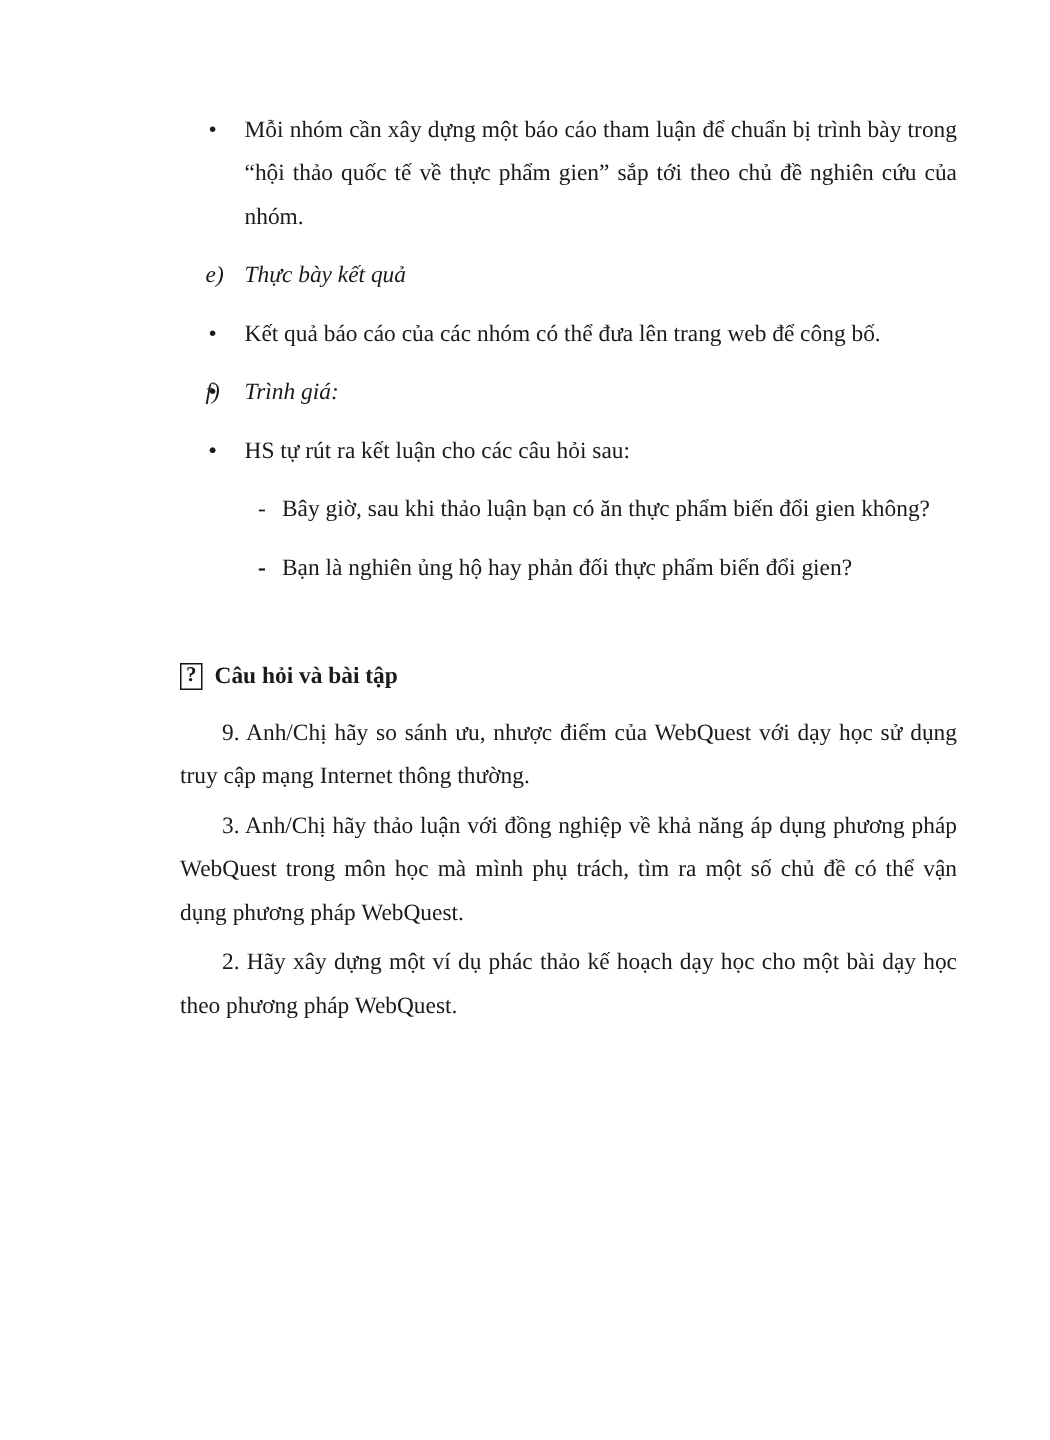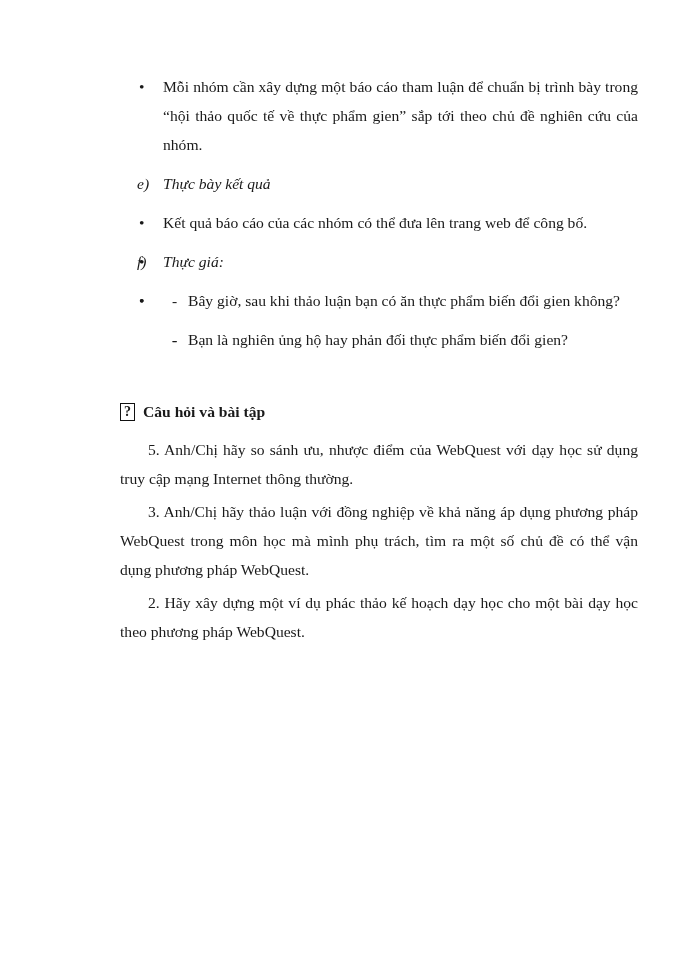--- a/index.html
+++ b/index.html
@@ -156,29 +156,30 @@
       <span class="marker">•</span>
       <span>Kết quả báo cáo của các nhóm có thể đưa lên trang web để công bố.</span>
     </div>
 
     <div class="bullet-item">
       <span class="marker">•</span>
     </div>
 
     <div class="letter-item">
       <span class="marker">f)</span>
-      <span>Thực giá:</span>
-    </div>
-
-    <div class="bullet-item">
-      <span class="marker">•</span>
-    </div>
-
-    <div class="bullet-item">
-      <span class="marker">•</span>
+      <span>Trình giá:</span>
+    </div>
+
+    <div class="bullet-item">
+      <span class="marker">•</span>
+    </div>
+
+    <div class="bullet-item">
+      <span class="marker">•</span>
+      <span>HS tự rút ra kết luận cho các câu hỏi sau:</span>
     </div>
 
     <div class="dash-item">
       <span class="marker">-</span>
       <span>Bây giờ, sau khi thảo luận bạn có ăn thực phẩm biến đổi gien không?</span>
     </div>
 
     <div class="dash-item">
       <span class="marker">-</span>
     </div>
@@ -186,20 +187,20 @@
     <div class="dash-item">
       <span class="marker">-</span>
       <span>Bạn là nghiên ủng hộ hay phản đối thực phẩm biến đổi gien?</span>
     </div>
 
     <div class="section-heading">
       <span class="qbox">?</span>
       <span>Câu hỏi và bài tập</span>
     </div>
 
-    <p class="num-para">5. Anh/Chị hãy so sánh ưu, nhược điểm của WebQuest với dạy học sử dụng truy cập mạng Internet thông thường.</p>
+    <p class="num-para">9. Anh/Chị hãy so sánh ưu, nhược điểm của WebQuest với dạy học sử dụng truy cập mạng Internet thông thường.</p>
     <p class="num-para">3. Anh/Chị hãy thảo luận với đồng nghiệp về khả năng áp dụng phương pháp WebQuest trong môn học mà mình phụ trách, tìm ra một số chủ đề có thể vận dụng phương pháp WebQuest.</p>
     <p class="num-para">2. Hãy xây dựng một ví dụ phác thảo kế hoạch dạy học cho một bài dạy học theo phương pháp WebQuest.</p>
 
     <div class="page-number">114</div>
 
   </div>
 </div>
 
 </body></html>

